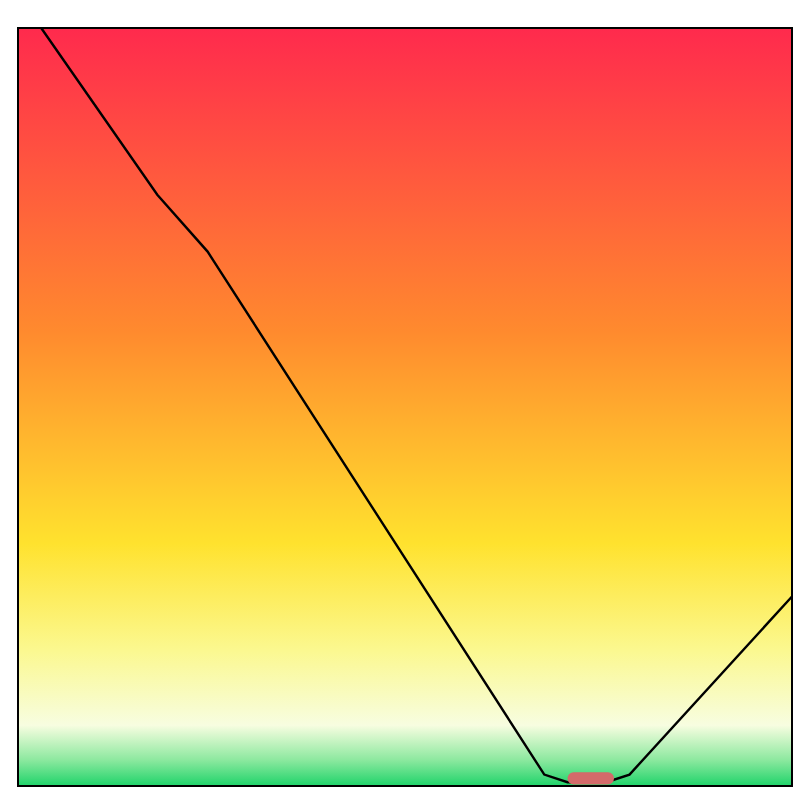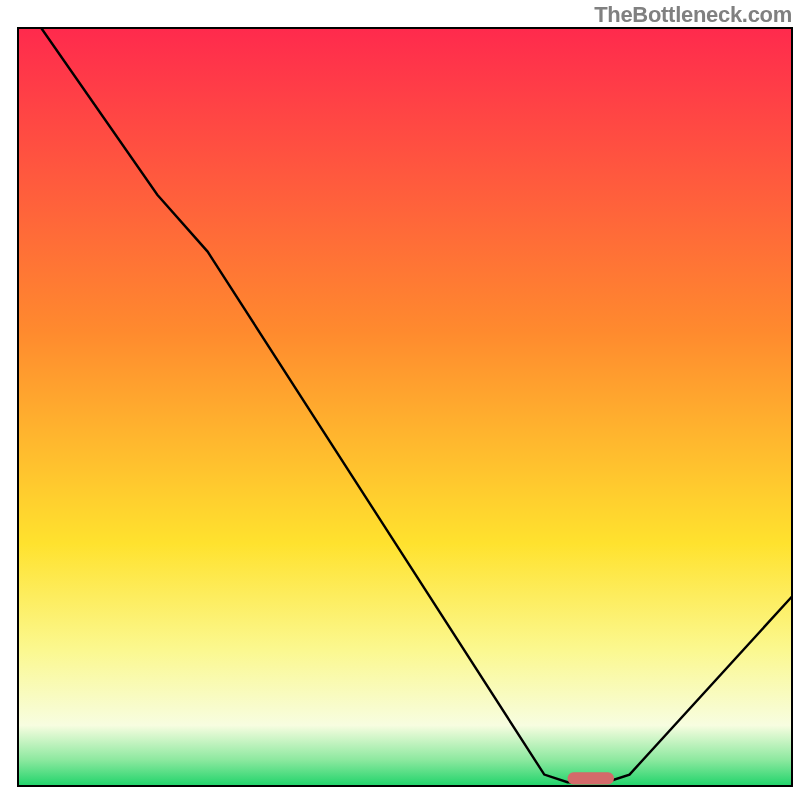--- a/index.html
+++ b/index.html
@@ -30,21 +30,20 @@
     top: 0;
     width: 800px;
     height: 800px;
   }
 </style>
 </head>
 <body>
 
 <div class="canvas">
 
-  <div class="watermark">TheBottleneck.com</div>
 
   <svg class="chart" viewBox="0 0 800 800">
     <defs>
       <linearGradient id="bg-grad" x1="0" y1="0" x2="0" y2="1">
           <stop offset="0%" stop-color="#ff2a4d"></stop>
           <stop offset="40%" stop-color="#ff8a2e"></stop>
           <stop offset="68%" stop-color="#ffe22e"></stop>
           <stop offset="82%" stop-color="#fbf88f"></stop>
           <stop offset="92%" stop-color="#f7fde0"></stop>
           <stop offset="96.5%" stop-color="#8ee9a0"></stop>

